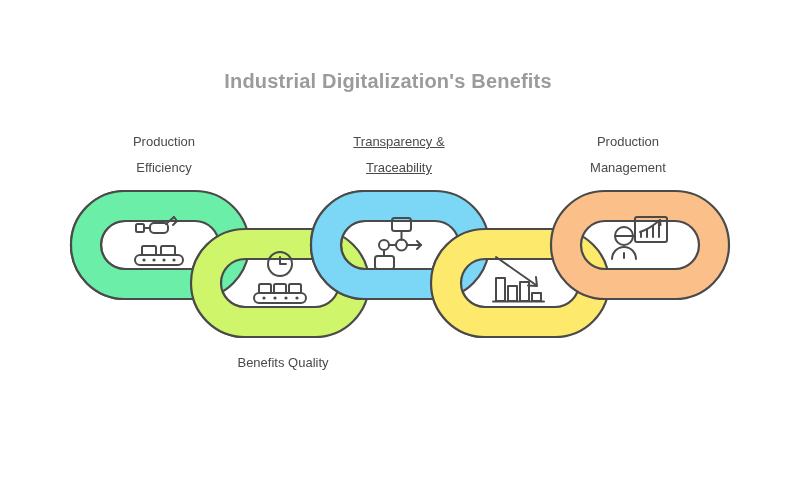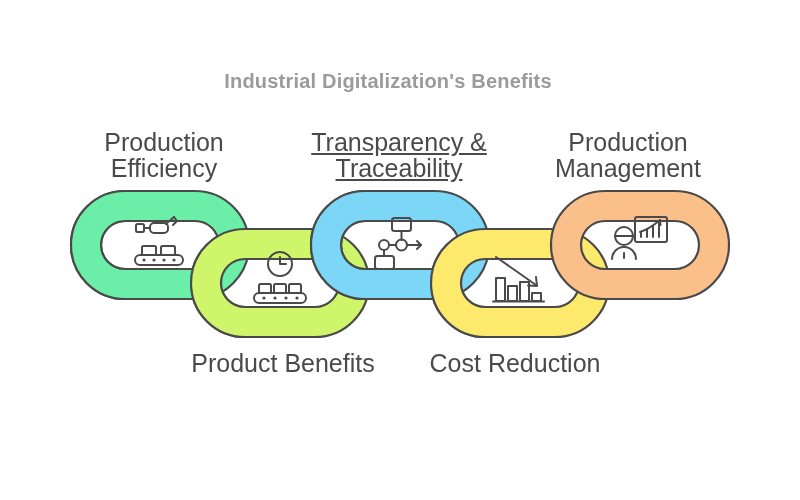--- a/index.html
+++ b/index.html
@@ -33,21 +33,21 @@
     font-weight: bold;
     color: #9b9b9b;
     letter-spacing: 0.2px;
     white-space: nowrap;
   }
 
   
   .label {
     position: absolute;
     text-align: center;
-    font-size: 25px;
+    font-size: 13px;
     line-height: 26px;
     color: #4a4a4a;
     white-space: pre-line;
   }
   .label-top  { top: 129px; }
   .label-bot  { top: 350px; }
 
   .label-1 { left: 54px;  width: 220px; }
   .label-3 { left: 288px; width: 222px; }
   .label-5 { left: 512px; width: 232px; }
@@ -79,22 +79,21 @@
 <div id="infographic">
 
   <div class="title" style="color: rgb(155, 155, 155);">Industrial Digitalization's Benefits</div>
 
   <div class="label label-top label-1" style="color: rgb(74, 74, 74);">Production
 Efficiency</div>
   <div class="label label-top label-3" style="color: rgb(74, 74, 74); text-decoration: underline;">Transparency &amp;
 Traceability</div>
   <div class="label label-top label-5" style="color: rgb(74, 74, 74);">Production
 Management</div>
-  <div class="label label-bot label-2" style="color: rgb(74, 74, 74);">Product Benefits</div>
-  <div class="label label-bot label-4" style="color: rgb(74, 74, 74);">Cost Reduction</div>
+  <div class="label label-bot label-2" style="color: rgb(74, 74, 74);">Benefits Quality</div>
 
   <div class="chain">
     <svg viewBox="0 0 800 500" xmlns="http://www.w3.org/2000/svg">
       <defs>
 
         <g id="link-shape">
           <path class="link-band" d="M -35,-54 L 35,-54 A 54,54 0 0 1 35,54 L -35,54 A 54,54 0 0 1 -35,-54 Z
                    M -35,-24 A 24,24 0 0 0 -35,24 L 35,24 A 24,24 0 0 0 35,-24 Z" fill-rule="evenodd"></path>
         </g>
 

